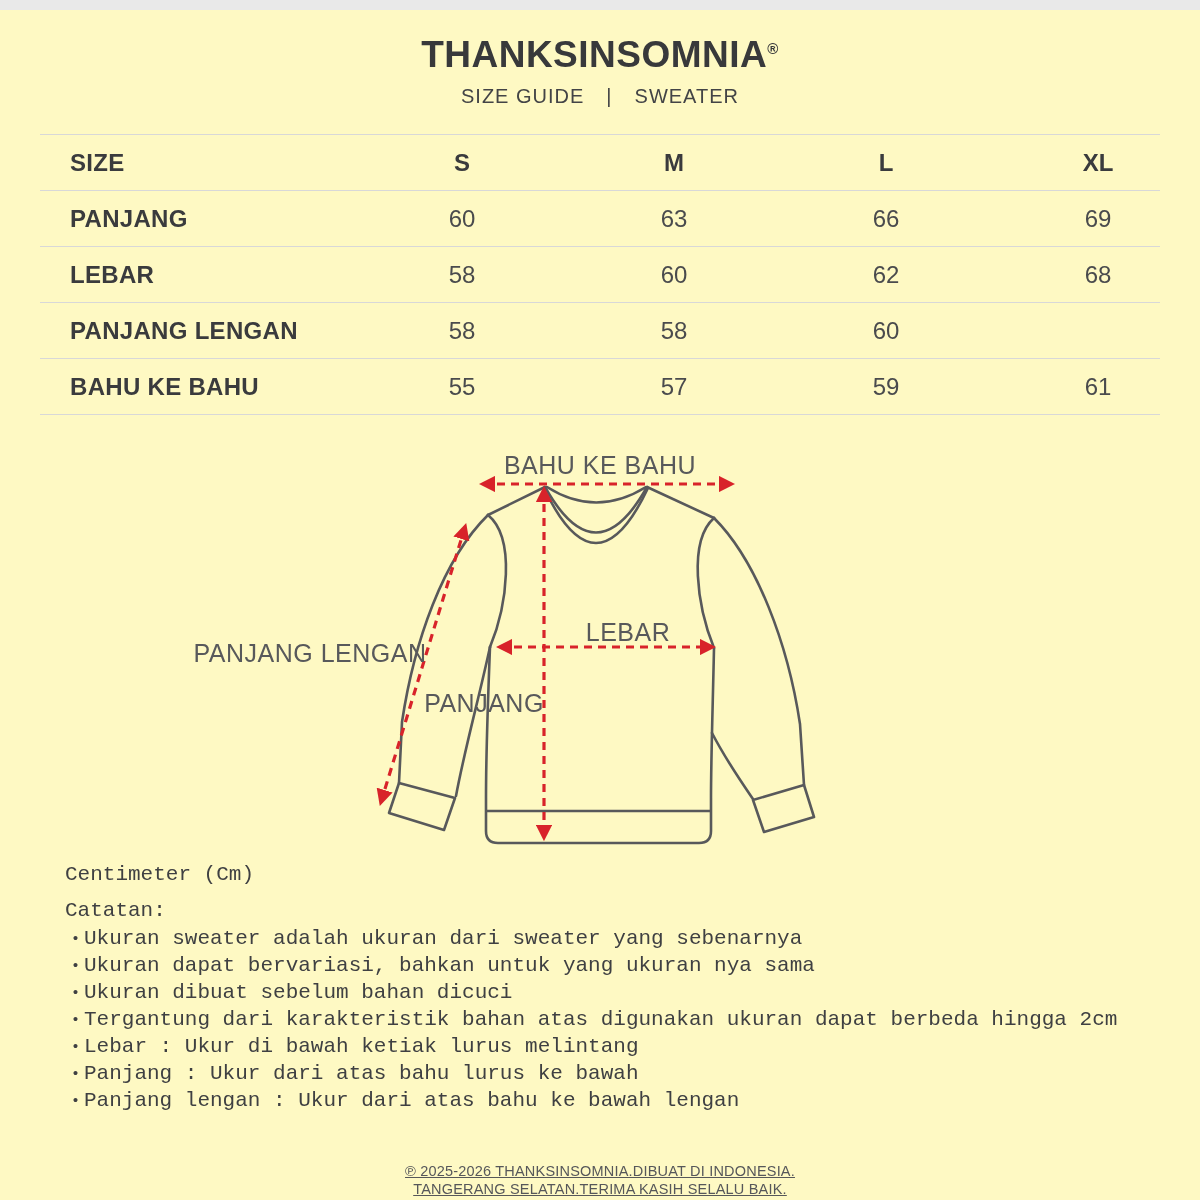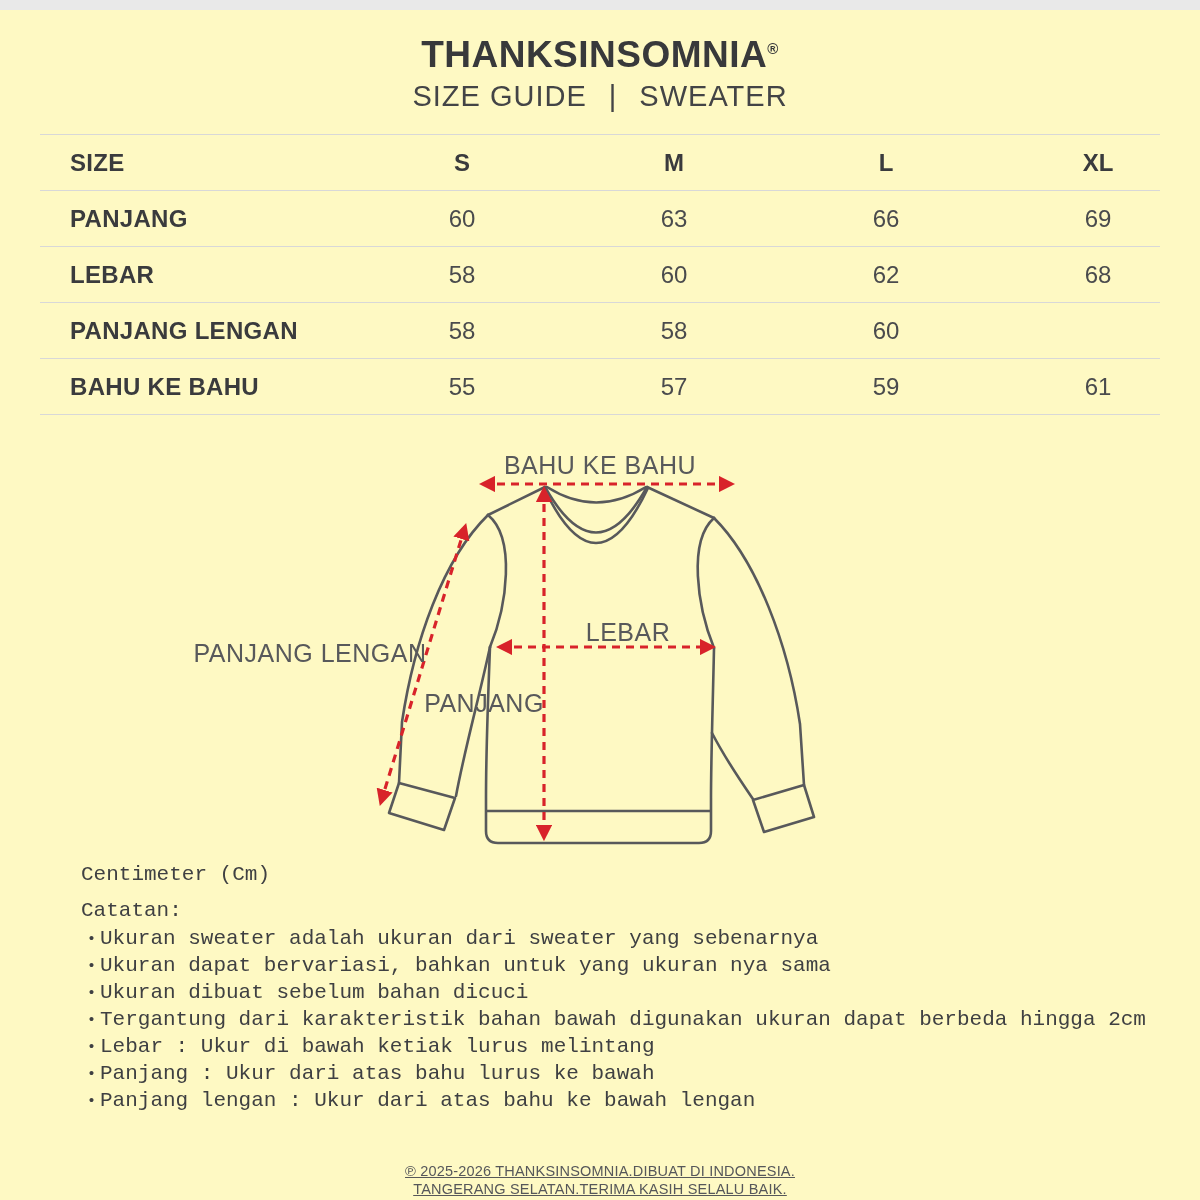--- a/index.html
+++ b/index.html
@@ -13,21 +13,21 @@
     overflow:hidden;
   }
   
   .header{position:absolute;top:26px;left:0;width:100%;text-align:center;}
   .brand-title{
     font-size:37px;font-weight:bold;letter-spacing:0.5px;color:#38393b;
     line-height:38px;
   }
   .brand-title sup{font-size:15px;vertical-align:super;line-height:0;font-weight:bold;}
   .subtitle{
-    margin-top:7px;font-size:29px;color:#434446;letter-spacing:1px;line-height:30px;
+    margin-top:7px;font-size:20px;color:#434446;letter-spacing:1px;line-height:30px;
   }
   .subtitle .divider{margin:0 22px;color:#434446;}
   
   .size-table{
     position:absolute;top:124px;left:40px;width:1120px;
     border-top:1px solid #d8d8d8;
   }
   .trow{
     display:grid;
     grid-template-columns:316px 212px 212px 212px 212px;
@@ -38,21 +38,21 @@
   .trow .val{text-align:center;font-size:24px;color:#4a4b4d;}
   .trow.head .val{font-weight:bold;color:#3a3b3d;}
   
   .diagram{position:absolute;top:430px;left:0;}
   .diagram text{
     font-family:"Liberation Sans",sans-serif;
     fill:#58595b;font-size:25px;letter-spacing:0.5px;
   }
   
   .notes{
-    position:absolute;left:81px;top:852px;width:1110px;
+    position:absolute;left:65px;top:852px;width:1110px;
     font-family:"Liberation Mono","DejaVu Sans Mono",monospace;
     color:#3f4042;font-size:21px;
   }
   .unit-line{line-height:26px;}
   .notes-heading{margin-top:10px;line-height:26px;}
   .note-list{margin-top:2px;}
   .note-line{line-height:26px;white-space:nowrap;}
   .note-line .bullet{display:inline-block;width:13px;font-size:15px;vertical-align:1px;margin-left:6px;}
   
   .footer{
@@ -162,21 +162,21 @@
     <text x="484" y="272" text-anchor="middle">PANJANG</text>
   </svg>
 
   <div class="notes">
     <div class="unit-line">Centimeter (Cm)</div>
     <div class="notes-heading">Catatan:</div>
     <div class="note-list">
       <div class="note-line"><span class="bullet">•</span><span>Ukuran sweater adalah ukuran dari sweater yang sebenarnya</span></div>
       <div class="note-line"><span class="bullet">•</span><span>Ukuran dapat bervariasi, bahkan untuk yang ukuran nya sama</span></div>
       <div class="note-line"><span class="bullet">•</span><span>Ukuran dibuat sebelum bahan dicuci</span></div>
-      <div class="note-line"><span class="bullet">•</span><span>Tergantung dari karakteristik bahan bawah digunakan ukuran dapat berbeda hingga 2cm</span></div>
+      <div class="note-line"><span class="bullet">•</span><span>Tergantung dari karakteristik bahan atas digunakan ukuran dapat berbeda hingga 2cm</span></div>
       <div class="note-line"><span class="bullet">•</span><span>Lebar : Ukur di bawah ketiak lurus melintang</span></div>
       <div class="note-line"><span class="bullet">•</span><span>Panjang : Ukur dari atas bahu lurus ke bawah</span></div>
       <div class="note-line"><span class="bullet">•</span><span>Panjang lengan : Ukur dari atas bahu ke bawah lengan</span></div>
     </div>
   </div>
 
   <div class="footer">
     <div>℗ 2025-2026 THANKSINSOMNIA.DIBUAT DI INDONESIA.</div>
     <div>TANGERANG SELATAN.TERIMA KASIH SELALU BAIK.</div>
   </div>

